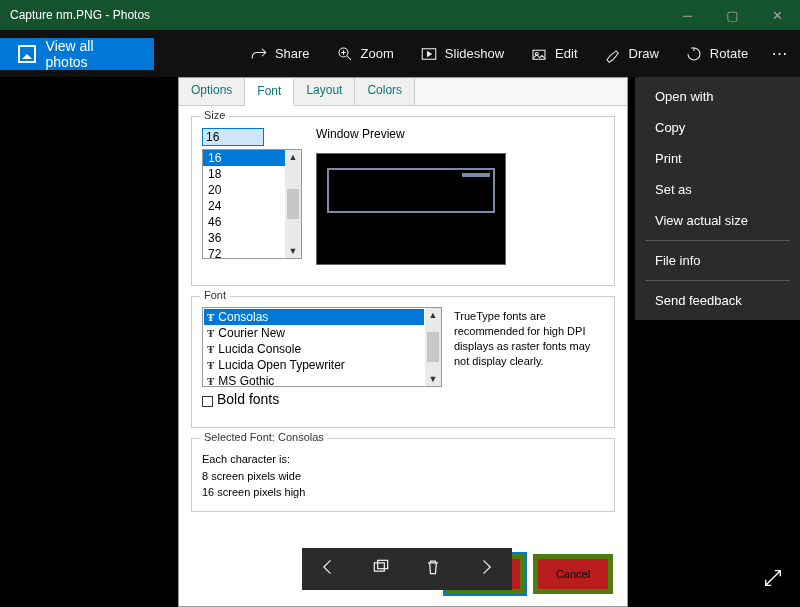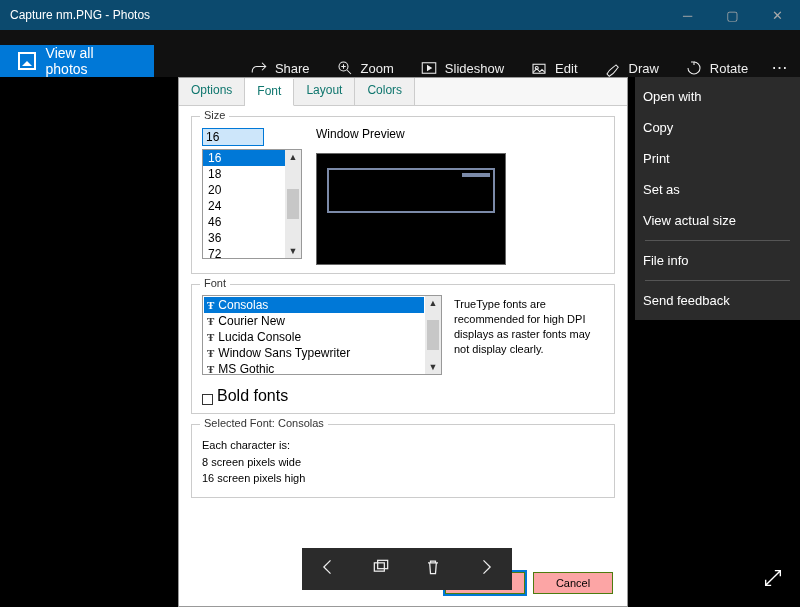--- a/index.html
+++ b/index.html
@@ -1,33 +1,33 @@
 <!DOCTYPE html>
 <html><head>
 <meta charset="utf-8">
 <style>
 *{box-sizing:border-box;margin:0;padding:0;font-family:"Segoe UI",Arial,sans-serif}
 body{width:800px;height:607px;background:#000;overflow:hidden;position:relative}
-.titlebar{height:30px;background:#0c4a6e;color:#fff;display:flex;align-items:center;padding-left:10px;font-size:12px}
+.titlebar{height:30px;background:#14532d;color:#fff;display:flex;align-items:center;padding-left:10px;font-size:12px}
 .titlebar-text{flex:1}
 .winbtns{display:flex;height:100%}
 .winbtn{width:45px;display:flex;align-items:center;justify-content:center;color:#aaa;font-size:13px}
-.appbar{height:47px;background:#111;display:flex;align-items:flex-end;color:#fff}
+.appbar{height:47px;background:#111;display:flex;align-items:center;color:#fff}
 .viewall{background:#0078d7;color:#fff;display:flex;align-items:center;gap:10px;padding:0 18px;font-size:14px}
 .viewall .ico{width:18px;height:18px;border:2px solid #fff;position:relative}
 .viewall .ico::after{content:"";position:absolute;left:2px;bottom:2px;border-left:5px solid transparent;border-right:5px solid transparent;border-bottom:5px solid #fff}
 .spacer{width:85px}
 .tool{display:flex;align-items:center;gap:7px;padding:0 13px;font-size:13px;color:#eee}
 .tool svg{width:18px;height:18px;stroke:#eee;fill:none;stroke-width:1.4}
 .more{width:40px;display:flex;align-items:center;justify-content:center;color:#eee;font-size:16px;letter-spacing:2px}
 .canvas{position:absolute;left:178px;top:77px;width:450px;height:530px;background:#fff;border:1px solid #999}
 .tabs{display:flex;border-bottom:1px solid #ccc;background:#f7f7f7;height:28px}
 .tab{padding:5px 12px;font-size:12px;border-right:1px solid #ccc;background:#f0f0f0;color:#0f766e}
 .tab.active{background:#fff;border-bottom:1px solid #fff;position:relative;top:1px}
-.grp{border:1px solid #ccc;margin:10px 12px;padding:10px 10px 8px;position:relative}
+.grp{border:1px solid #ccc;margin:10px 12px;padding:10px 10px 20px;position:relative}
 .grp-label{position:absolute;top:-8px;left:8px;background:#fff;padding:0 4px;font-size:11px;color:#333}
 .sizerow{display:flex;gap:14px}
 .sizecol{width:100px}
 .sizeval{width:62px;border:1px solid #0078d7;font-size:12px;padding:1px 3px;background:#cde6fa;outline:none}
 .listbox{border:1px solid #999;margin-top:3px;height:110px;overflow:hidden;font-size:12px;display:flex}
 .listitems{flex:1}
 .li{padding:1px 5px}
 .li.sel{background:#0078d7;color:#fff}
 .scr{width:16px;background:#eaeaea;display:flex;flex-direction:column;align-items:center;justify-content:space-between;padding:2px 0}
 .scr .arr{font-size:9px;color:#333}
@@ -38,35 +38,35 @@
 .termframe{border:2px solid #7b8aa8;height:45px;background:#000;position:relative}
 .termframe::before{content:"";position:absolute;top:3px;right:3px;width:28px;height:4px;background:#7b8aa8}
 .fontlb{border:1px solid #999;height:80px;font-size:12px;display:flex}
 .fontitems{flex:1;padding:1px}
 .fi{padding:1px 3px;display:flex;align-items:center;gap:4px}
 .fi.sel{background:#0078d7;color:#fff}
 .tt{font-family:serif;font-weight:bold;font-size:11px;color:#333}
 .fi.sel .tt{color:#fff}
 .fontrow{display:flex;gap:12px}
 .fontinfo{font-size:11px;width:150px;padding-top:2px;line-height:1.35}
-.bold{font-size:16px;margin-top:12px;display:flex;align-items:flex-end;gap:4px}
+.bold{font-size:14px;margin-top:4px;display:flex;align-items:flex-end;gap:4px}
 .bold .cb{width:11px;height:11px;border:1px solid #333}
 .selfont{border:1px solid #ccc;margin:4px 12px;padding:10px;position:relative}
 .terminal{background:#000;color:#eee;font-family:Consolas,monospace;font-size:12px;padding:4px 6px;width:200px;height:60px;white-space:pre}
 .chrow{display:flex;gap:14px}
 .chinfo{font-size:11px;line-height:1.5;padding-top:2px}
 .btns{position:absolute;bottom:12px;right:14px;display:flex;gap:8px}
-.dlgbtn{width:80px;height:22px;border:1px solid #4d7c0f;background:#fca5a5;font-size:11px;display:flex;align-items:center;justify-content:center}
+.dlgbtn{width:80px;height:40px;border:5px solid #4d7c0f;background:#b91c1c;font-size:11px;display:flex;align-items:center;justify-content:center}
 .dlgbtn.primary{outline:2px solid #0078d7}
 .bottombar{position:absolute;left:302px;top:548px;width:210px;height:42px;background:#2b2b2b;display:flex;align-items:center;justify-content:space-around;color:#eee}
 .bottombar svg{width:20px;height:20px;stroke:#eee;fill:none;stroke-width:1.5}
 .expand{position:absolute;right:16px;bottom:14px;color:#fff}
 .expand svg{width:22px;height:22px;stroke:#fff;fill:none;stroke-width:1.5}
 .ctxmenu{position:absolute;right:0;top:77px;width:165px;background:#2b2b2b;color:#fff;font-size:13px;padding:4px 0}
-.ctxitem{padding:8px 8px}
+.ctxitem{padding:8px 20px}
 .ctxsep{height:1px;background:#555;margin:4px 10px}
 </style>
 </head>
 <body>
 
 <div class="titlebar">
   <div class="titlebar-text">Capture nm.PNG - Photos</div>
   <div class="winbtns">
     <div class="winbtn">─</div>
     <div class="winbtn">▢</div>
@@ -176,21 +176,21 @@
             <div class="fi">
                 <span class="tt">Ŧ</span>
                 <span>Courier New</span>
               </div>
             <div class="fi">
                 <span class="tt">Ŧ</span>
                 <span>Lucida Console</span>
               </div>
             <div class="fi">
                 <span class="tt">Ŧ</span>
-                <span>Window Sans Typewriter</span>
+                <span>Lucida Open Typewriter</span>
               </div>
             <div class="fi">
                 <span class="tt">Ŧ</span>
                 <span>MS Gothic</span>
               </div>
           </div>
           <div class="scr">
             <span class="arr">▲</span>
             <span class="thumb"></span>
             <span class="arr">▼</span>

